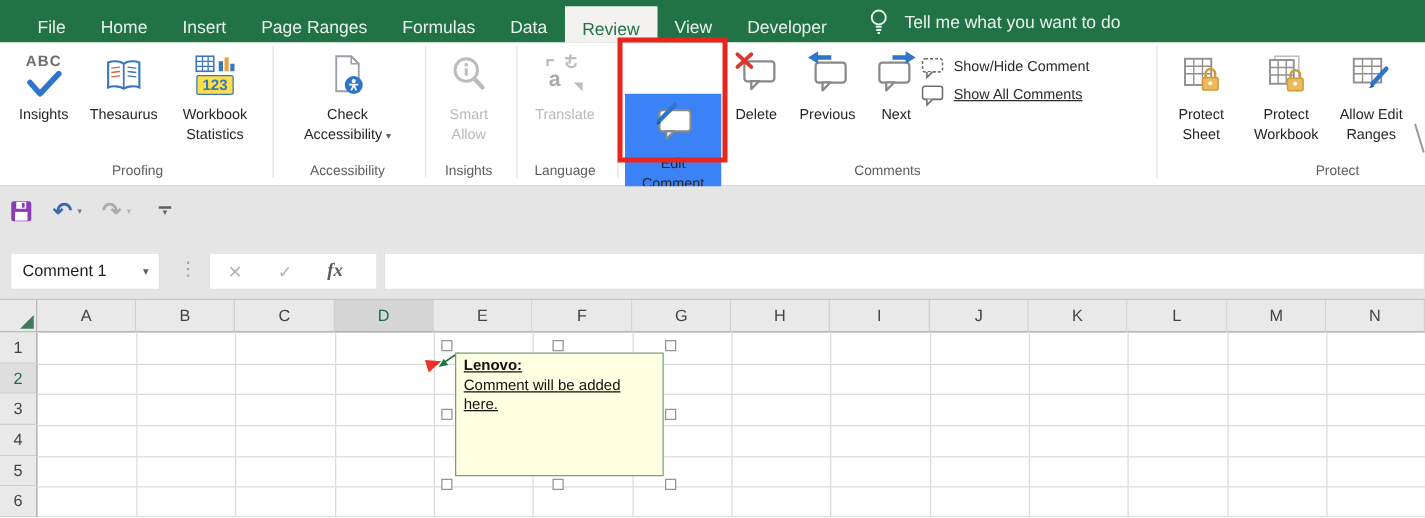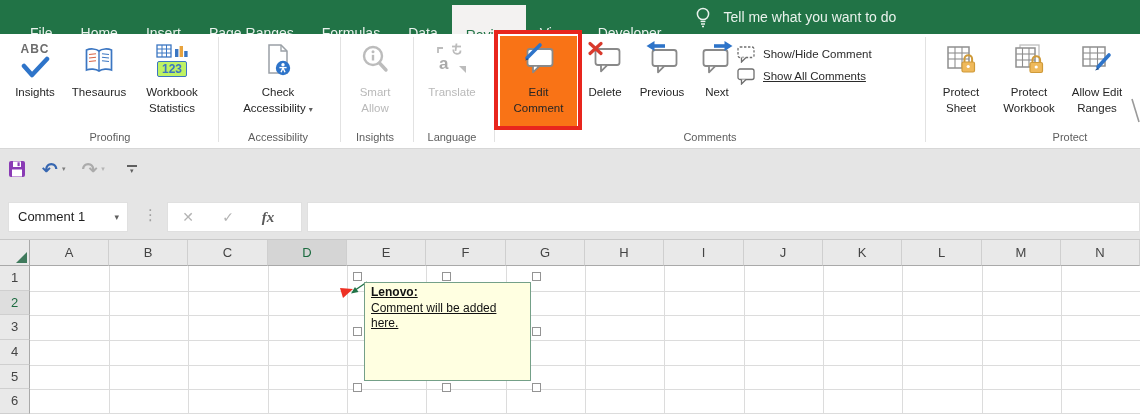--- a/index.html
+++ b/index.html
@@ -2,37 +2,37 @@
 <html><head>
 <meta charset="utf-8">
 <style>
   * { margin:0; padding:0; box-sizing:border-box; }
   html,body { background:#fff; }
   body { font-family:"Liberation Sans","DejaVu Sans",sans-serif; }
   .screen { position:relative; width:1140px; height:414px; overflow:hidden; background:#fff; }
 
   
   .menubar { position:absolute; left:0; top:0; width:1140px; height:34px; background:#217346; display:flex; align-items:stretch; padding-left:16px; }
-  .tab { color:#e9f2ec; font-size:14px; line-height:34px; padding:16px 14px; cursor:default; white-space:nowrap; }
+  .tab { color:#e9f2ec; font-size:14px; line-height:34px; padding:4px 14px; cursor:default; white-space:nowrap; }
   .tab.active { background:#f3f2f1; color:#217346; margin-top:5px; line-height:29px; }
   .tellme { display:flex; align-items:center; margin-left:18px; color:#e9f2ec; font-size:14px; gap:12px; }
   .bulb { width:18px; height:24px; }
 
   
   .ribbon { position:absolute; left:0; top:34px; width:1140px; height:115px; background:#fff; border-bottom:1px solid #d7d7d7; }
   .rbtn { position:absolute; top:2px; height:92px; text-align:center; color:#262626; }
-  .rbtn.pressed { background:#f97316; }
+  .rbtn.pressed { background:#3b82f6;margin-top:39px; }
   .ricon { height:48px; display:flex; align-items:center; justify-content:center; }
   .rlbl { font-size:11.5px; line-height:15px; margin-top:1px; white-space:nowrap; }
   .rlbl.dis, .ricon.dis { color:#b9b9b9; }
   .gsep { position:absolute; top:3px; height:105px; width:1px; background:#e2e2e2; }
   .glabel { position:absolute; top:97px; height:16px; font-size:11px; color:#5d5d5d; text-align:center; }
   .chev { font-size:8px; color:#5f5f5f; margin-left:3px; }
   .abc { font-weight:bold; font-size:12px; color:#6d6d6d; letter-spacing:1px; display:block; }
-  .box123 { display:inline-block; border:1.4px solid #3b76c2; color:#3b76c2; font-size:12px; font-weight:bold; padding:0 4px; background:#bef264; border-radius:2px; }
+  .box123 { display:inline-block; border:1.4px solid #3b76c2; color:#3b76c2; font-size:12px; font-weight:bold; padding:0 4px; background:#fde047; border-radius:2px; }
   .showrow { position:absolute; left:737px; display:flex; align-items:center; gap:7px; font-size:11.5px; color:#2b2b2b; height:18px; white-space:nowrap; }
 
   
   .redbox { position:absolute; left:494px; top:30px; width:88px; height:100px; border:4px solid #e8251d; z-index:30; }
 
   
   .qatstrip { position:absolute; left:0; top:149px; width:1140px; height:91px; background:#e5e5e5; border-bottom:1px solid #c8c8c8; }
   .qat { position:absolute; left:0; top:6px; height:28px; display:flex; align-items:center; }
   .undo { color:#3767b1; font-size:19px; font-weight:bold; margin-left:16px; font-family:"DejaVu Sans",sans-serif; }
   .redo { color:#ababab; font-size:19px; font-weight:bold; margin-left:16px; font-family:"DejaVu Sans",sans-serif; }

